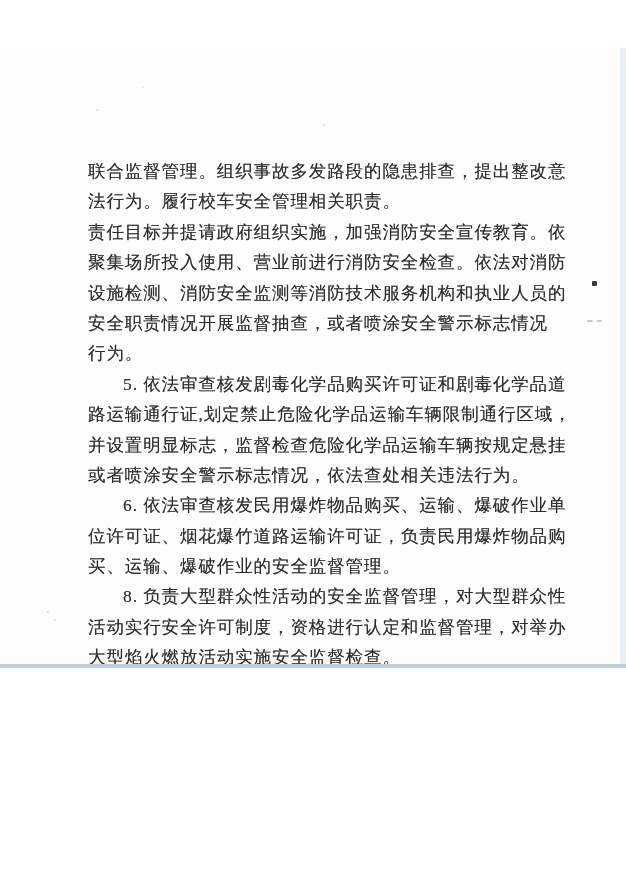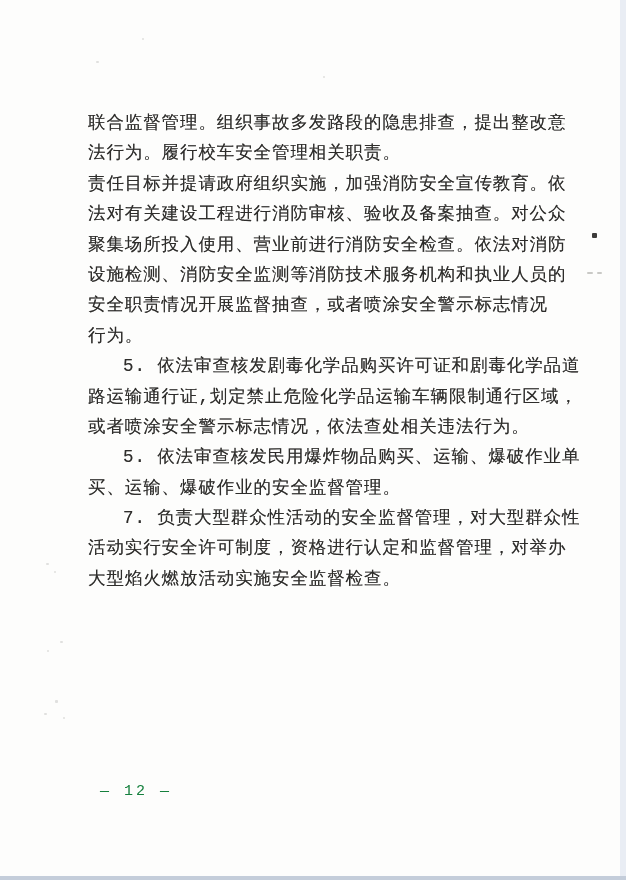--- a/index.html
+++ b/index.html
@@ -3,24 +3,25 @@
 <meta charset="utf-8">
 <style>
   html, body {
     margin: 0;
     padding: 0;
     background: #ffffff;
   }
   .page {
     position: relative;
     width: 626px;
-    height: 880px;
+    height: 620px;
     background: #fdfdfc;
     overflow: hidden;
-    font-family: Liberation Mono, monospace;
+    font-family: Liberation Serif, serif;
+    margin-top: 48px;
   }
   
   .edge-right {
     position: absolute;
     top: 0; right: 0;
     width: 6px; height: 880px;
   }
   .edge-bottom {
     position: absolute;
     left: 0; bottom: 0;
@@ -64,31 +65,32 @@
 </style>
 </head>
 <body>
 
 <div class="page" style="background: rgb(253, 253, 252); color: rgb(46, 45, 43);">
 
   <div class="doc-body">
       <div class="line">联合监督管理。组织事故多发路段的隐患排查，提出整改意</div>
       <div class="line">法行为。履行校车安全管理相关职责。</div>
       <div class="line">责任目标并提请政府组织实施，加强消防安全宣传教育。依</div>
-      <div class="line">法对有关建设工程进行消防审核、验收及备案抽查。对公众</div>
       <div class="line">聚集场所投入使用、营业前进行消防安全检查。依法对消防</div>
       <div class="line">设施检测、消防安全监测等消防技术服务机构和执业人员的</div>
       <div class="line">安全职责情况开展监督抽查，或者喷涂安全警示标志情况</div>
       <div class="line">行为。</div>
       <div class="line indent">5. 依法审查核发剧毒化学品购买许可证和剧毒化学品道</div>
       <div class="line">路运输通行证,划定禁止危险化学品运输车辆限制通行区域，</div>
+      <div class="line">并设置明显标志，监督检查危险化学品运输车辆按规定悬挂</div>
       <div class="line">或者喷涂安全警示标志情况，依法查处相关违法行为。</div>
-      <div class="line indent">5. 依法审查核发民用爆炸物品购买、运输、爆破作业单</div>
+      <div class="line indent">6. 依法审查核发民用爆炸物品购买、运输、爆破作业单</div>
+      <div class="line">位许可证、烟花爆竹道路运输许可证，负责民用爆炸物品购</div>
       <div class="line">买、运输、爆破作业的安全监督管理。</div>
-      <div class="line indent">7. 负责大型群众性活动的安全监督管理，对大型群众性</div>
+      <div class="line indent">8. 负责大型群众性活动的安全监督管理，对大型群众性</div>
       <div class="line">活动实行安全许可制度，资格进行认定和监督管理，对举办</div>
       <div class="line">大型焰火燃放活动实施安全监督检查。</div>
     </div>
 
   <div class="page-number">— 12 —</div>
 
   <div class="edge-right" style="background: rgb(233, 237, 244);"></div>
   <div class="edge-bottom" style="background: rgb(196, 205, 218);"></div>
 
   <div class="speck dark" style="left:592px; top:233px; width:5px; height:5px;"></div>

